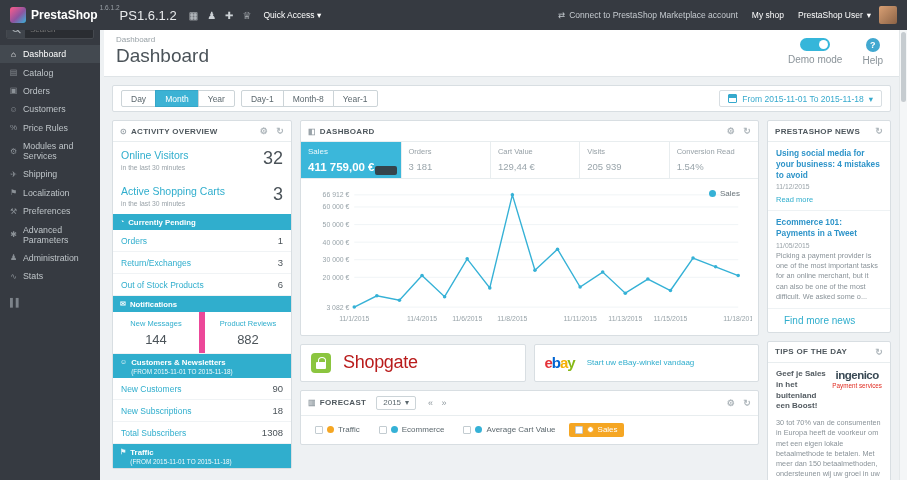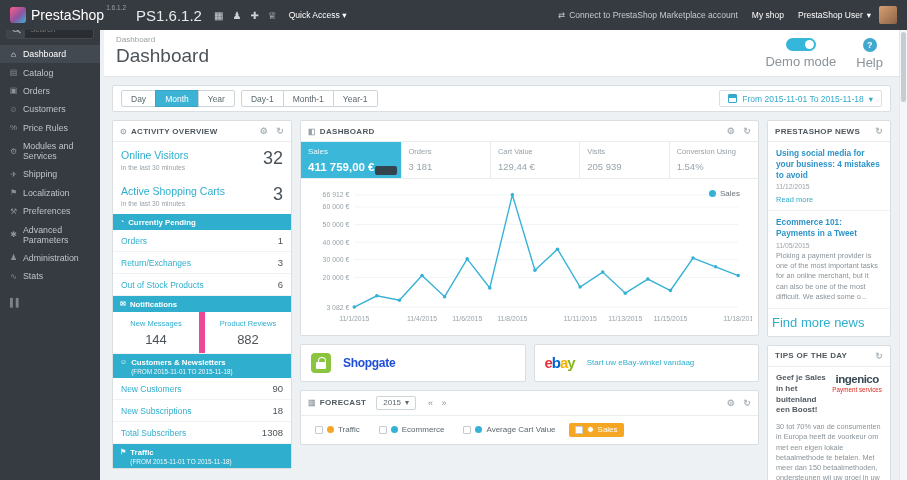--- a/index.html
+++ b/index.html
@@ -2,23 +2,23 @@
 <html><head>
 <meta charset="utf-8">
 <style>
   *{margin:0;padding:0;box-sizing:border-box}
   body{font-family:"Liberation Sans",sans-serif;background:#fff}
   .app{position:relative;width:907px;height:480px;background:#eef1f3;overflow:hidden;color:#555;font-size:9px}
 
   
   .topbar{position:absolute;top:0;left:0;right:0;height:30px;background:#363a41;display:flex;align-items:center;color:#fff;padding:0 10px;z-index:20}
   .logo-mark{width:16px;height:16px;border-radius:3px;background:linear-gradient(135deg,#ff5c8a,#8e54a0 55%,#36b3d9);margin-right:5px;flex:none}
-  .logo-text{font-size:14px;font-weight:normal;color:#fff}
+  .logo-text{font-size:12px;font-weight:bold;color:#fff}
   .logo-ver{font-size:6.5px;color:#9aa0a6;margin-left:2px;align-self:flex-start;padding-top:4px}
-  .ps-label{font-size:15px;color:#e8eaec;margin-left:10px}
+  .ps-label{font-size:13px;color:#e8eaec;margin-left:0}
   .tb-icons{display:flex;gap:9px;margin-left:12px;color:#cdd2d6;font-size:10px}
   .tb-icons span{cursor:pointer}
   .quick-access{margin-left:12px;font-size:8.5px;color:#fff;background:none;border:none;cursor:pointer;font-family:inherit}
   .tb-spacer{flex:1}
   .tb-link{font-size:8.5px;color:#c6cbd0;margin-left:14px;cursor:pointer;display:flex;align-items:center;gap:4px;white-space:nowrap}
   .tb-link.white{color:#fff}
   .avatar{width:18px;height:18px;border-radius:2px;margin-left:8px;background:linear-gradient(135deg,#d9a074,#8c6346);flex:none;cursor:pointer}
 
   
   .sidebar{position:absolute;top:13px;left:0;bottom:0;width:100px;background:#363a41;z-index:10}
@@ -36,21 +36,21 @@
 
   
   .main{position:absolute;left:104px;top:30px;right:8px;bottom:0;overflow:hidden}
   .page-header{background:#fff;height:47px;padding:5px 12px;position:relative;border-bottom:1px solid #dfe4e7}
   .breadcrumb{font-size:8px;color:#98a1a6}
   .page-title{font-size:19px;font-weight:400;color:#4b5359;margin-top:1px}
   .header-controls{position:absolute;right:16px;top:8px;display:flex;gap:20px;align-items:flex-start}
   .ctrl{text-align:center}
   .toggle{width:30px;height:13px;border-radius:7px;background:#35b6da;position:relative;margin:0 auto;cursor:pointer}
   .toggle::after{content:"";position:absolute;right:2px;top:2px;width:9px;height:9px;border-radius:50%;background:#fff}
-  .ctrl-label{font-size:13px;color:#8a9399;margin-top:3px}
+  .ctrl-label{font-size:10px;color:#8a9399;margin-top:3px}
   .help-circle{width:14px;height:14px;border-radius:50%;background:#41a8d0;color:#fff;font-weight:bold;font-size:9px;display:flex;align-items:center;justify-content:center;margin:0 auto;cursor:pointer}
 
   .content{padding:8px}
   .filter-bar{background:#fff;border:1px solid #d8dee2;border-radius:2px;padding:4px 8px;display:flex;align-items:center}
   .btn-group{display:flex}
   .btn-group + .btn-group{margin-left:6px}
   .fbtn{border:1px solid #ccd4d8;background:#fff;color:#5c686e;font-size:8.5px;padding:2.5px 9px;margin-left:-1px;cursor:pointer;font-family:inherit}
   .btn-group .fbtn:first-child{margin-left:0;border-radius:2px 0 0 2px}
   .btn-group .fbtn:last-child{border-radius:0 2px 2px 0}
   .fbtn.active{background:#3cb2d4;border-color:#36a6c8;color:#fff}
@@ -98,42 +98,42 @@
   .ctick{font-size:7px;fill:#99a4aa;font-family:"Liberation Sans",sans-serif}
   .chart-legend{position:absolute;top:10px;right:18px;display:flex;align-items:center;gap:4px;font-size:8px;color:#6b757b}
   .dot{width:7px;height:7px;border-radius:50%;display:inline-block;flex:none}
   .dot.cyan{background:#35b1d6}
 
   .module-row{display:flex;gap:8px;margin-top:8px}
   .module-panel{flex:1;display:flex;align-items:center;gap:12px;padding:6px 10px;height:38px}
   .sg-ico{width:20px;height:20px;border-radius:4px;background:#8bc53f;position:relative;flex:none}
   .sg-ico::before{content:"";position:absolute;left:5px;top:9px;width:10px;height:7px;background:#fff;border-radius:1px}
   .sg-ico::after{content:"";position:absolute;left:7px;top:4px;width:6px;height:6px;border:1.5px solid #fff;border-radius:50% 50% 0 0;border-bottom:0}
-  .sg-word{font-size:12px;font-weight:bold;color:#1d4ed8;letter-spacing:-.3px}
+  .sg-word{font-size:18px;font-weight:normal;color:#b91c1c;letter-spacing:-.3px}
   .module-link{font-size:8px;color:#30aecd;cursor:pointer}
   .ebay-word{font-size:15px;font-weight:bold;letter-spacing:-1px}
   .ebay-word .e{color:#e53238}.ebay-word .b{color:#0064d2}.ebay-word .a{color:#f5af02}.ebay-word .y{color:#86b817}
 
   .forecast{margin-top:8px}
   .year-select{border:1px solid #ccd4d8;border-radius:2px;padding:1.5px 6px;font-size:8px;font-weight:normal;color:#5c686e;display:flex;align-items:center;gap:4px;margin-left:6px;cursor:pointer;background:#fff;font-family:inherit}
   .pager{color:#8e989e;font-size:9px;margin-left:6px;letter-spacing:1px;font-weight:normal}
   .pager span{cursor:pointer;padding:0 2px}
   .forecast-legend{display:flex;gap:7px;padding:7px 8px;align-items:center;flex-wrap:nowrap}
   .fl-item{display:flex;align-items:center;gap:4px;font-size:8px;color:#5c686e;padding:2.5px 6px;border-radius:2px;cursor:pointer;white-space:nowrap}
   .fl-item .cb{width:8px;height:8px;border:1px solid #c3ccd1;border-radius:1px;background:#fff;flex:none}
   .fl-item.active{background:#f5a623;color:#fff}
 
   
   .col-right{width:124px;flex:none;display:flex;flex-direction:column;gap:8px}
   .news-item{padding:6px 8px;border-bottom:1px solid #eef2f4}
   .news-title{color:#2e94c9;font-size:8.3px;font-weight:bold;line-height:1.3;cursor:pointer}
   .news-date{font-size:6.8px;color:#9aa3a9;margin:3px 0 2px}
   .news-x{font-size:7.3px;color:#8a9399;line-height:1.4}
   .read-more{display:inline-block;margin-top:3px;color:#30aecd;font-size:7.5px;cursor:pointer}
-  .news-more{display:block;padding:6px 4px;color:#30aecd;font-size:13px;cursor:pointer}
+  .news-more{display:block;padding:6px 16px;color:#30aecd;font-size:10px;cursor:pointer}
   .tips-body-wrap{padding:6px 8px}
   .tips-top{display:flex;gap:6px;align-items:flex-start;margin-bottom:6px}
   .tips-head{flex:1;font-size:8px;font-weight:bold;color:#525a60;line-height:1.35}
   .ingenico{text-align:center;flex:none;cursor:pointer}
   .ing-word{font-size:11.5px;font-weight:bold;color:#3a4a55;letter-spacing:-.5px}
   .ing-sub{font-size:6.3px;color:#e02b20;margin-top:1px}
   .tips-text{font-size:7.3px;color:#8a9399;line-height:1.4}
 
   
   .scrollbar{position:absolute;top:30px;right:0;bottom:0;width:8px;background:#f4f6f7;border-left:1px solid #e4e8ea;z-index:15}
@@ -253,21 +253,21 @@
     <div class="content">
 
       <div class="filter-bar">
         <div class="btn-group">
           <button class="fbtn">Day</button>
           <button class="fbtn active">Month</button>
           <button class="fbtn">Year</button>
         </div>
         <div class="btn-group">
           <button class="fbtn">Day-1</button>
-          <button class="fbtn">Month-1</button>
+          <button class="fbtn">Month-8</button>
           <button class="fbtn">Year-1</button>
         </div>
         <button class="date-btn">
           <span class="cal-ico"></span>
           <span>From 2015-11-01 To 2015-11-18</span>
           <span>▾</span>
         </button>
       </div>
 
       <div class="cols">
@@ -378,21 +378,21 @@
               </div>
               <div class="kpi">
                 <div class="klabel">Cart Value</div>
                 <div class="kval">129,44 €</div>
               </div>
               <div class="kpi">
                 <div class="klabel">Visits</div>
                 <div class="kval">205 939</div>
               </div>
               <div class="kpi">
-                <div class="klabel">Conversion Using</div>
+                <div class="klabel">Conversion Read</div>
                 <div class="kval">1.54%</div>
               </div>
             </div>
             <div class="chart-wrap">
               <svg id="sales-chart" viewBox="0 0 452 150" style="width:100%;height:auto;display:block">
                   <line x1="48" x2="438" y1="10" y2="10" stroke="#f0f4f6" stroke-width="1"></line>
                   <text class="ctick" x="43" y="12.5" text-anchor="end">66 912 €</text>
                   <line x1="48" x2="438" y1="22.344790850697166" y2="22.344790850697166" stroke="#f0f4f6" stroke-width="1"></line>
                   <text class="ctick" x="43" y="24.844790850697166" text-anchor="end">60 000 €</text>
                   <line x1="48" x2="438" y1="40.20473131756228" y2="40.20473131756228" stroke="#f0f4f6" stroke-width="1"></line>

